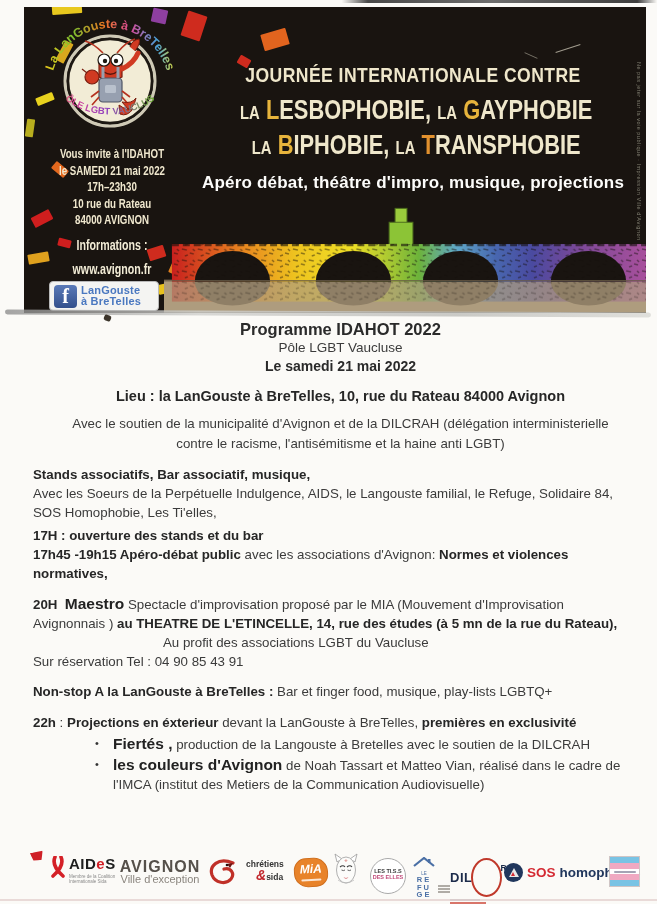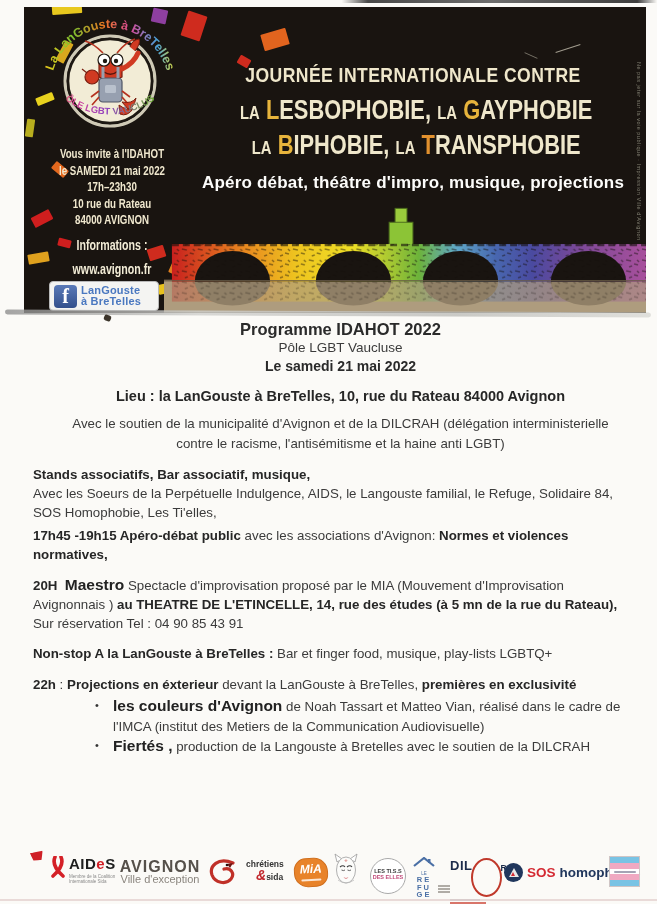--- a/index.html
+++ b/index.html
@@ -92,21 +92,21 @@
         text-align:center;padding-top:9px;background:#fff;}
   .tiss-1{font-size:5.5px;font-weight:bold;color:#3a3a3a;line-height:6px;}
   .tiss-2{font-size:5.5px;font-weight:bold;color:#c04878;line-height:7px;}
   .refuge{left:412px;top:3px;width:40px;display:flex;gap:2px;}
   .refuge-col{width:24px;text-align:center;}
   .refuge-le{font-size:4.5px;color:#4a6fa5;line-height:5px;}
   .refuge-row{font-size:7.5px;font-weight:bold;color:#4a6fa5;line-height:7.5px;letter-spacing:2px;}
   .refuge-side{display:flex;flex-direction:column;gap:1.5px;justify-content:flex-end;padding-bottom:6px;}
   .refuge-side i{display:block;width:12px;height:1.5px;background:#b0aca6;}
   .dilcrah{left:450px;top:8px;width:52px;}
-  .dil-row{display:flex;align-items:flex-start;}
+  .dil-row{display:flex;align-items:center;}
   .dil-p1{font-size:13px;font-weight:bold;color:#1c2b4a;letter-spacing:.5px;}
   .dil-circ{width:21px;height:39px;border:2px solid #c0392b;border-radius:50%;text-align:center;
             font-size:8.5px;font-weight:bold;color:#1c2b4a;line-height:17px;margin-left:-1px;padding-left:27px;}
   .dil-sub{margin-top:2px;}
   .dil-sub i{display:block;height:1.5px;margin-bottom:1.5px;}
   .dil-sub .n{background:#6a7688;width:30px;}
   .dil-sub .r{background:#d8756a;width:36px;}
   .sos{left:504px;top:13px;display:flex;align-items:center;gap:4px;}
   .sos-circ{width:19px;height:19px;border-radius:50%;background:#20365c;position:relative;}
   .sos-tri{position:absolute;left:4.5px;top:5px;width:0;height:0;border-left:5px solid transparent;
@@ -285,47 +285,49 @@
     <div class="p-date c">Le samedi 21 mai 2022</div>
     <div class="p-lieu c">Lieu : la LanGouste à BreTelles, 10, rue du Rateau 84000 Avignon</div>
     <div class="p-sout c">Avec le soutien de la municipalité d'Avignon et de la DILCRAH (délégation interministerielle contre le racisme, l'antisémitisme et la haine anti LGBT)</div>
 
     <div class="p-stands">
       <b>Stands associatifs, Bar associatif, musique,</b><br>
       <span>Avec les Soeurs de la Perpétuelle Indulgence,  AIDS, le Langouste familial, le Refuge, Solidaire 84,  SOS Homophobie, Les Ti'elles,</span>
     </div>
 
     <div class="p-s16">
+      <div><b>17H : ouverture des stands et du bar</b></div>
       <div>
         <b>17h45 -19h15 Apéro-débat public</b><span> avec les associations d'Avignon: </span><b>Normes et violences normatives,</b>
       </div>
     </div>
 
     <div class="p-s20">
       <div>
         <b>20H</b>&nbsp;
         <span class="bigname">Maestro</span><span> Spectacle d'improvisation proposé par le MIA (Mouvement d'Improvisation Avignonnais ) </span><b>au THEATRE DE L'ETINCELLE, 14, rue des études (à 5 mn de la rue du Rateau),</b>
       </div>
+      <div class="profit">Au profit des associations LGBT du Vaucluse</div>
       <div>Sur réservation Tel : 04 90 85 43 91</div>
     </div>
 
     <div class="p-nonstop">
       <b>Non-stop A la LanGouste à BreTelles :</b><span> Bar et finger food, musique, play-lists LGBTQ+</span>
     </div>
 
     <div class="p-s22">
       <b>22h</b><span> : </span><b>Projections en éxterieur</b><span> devant la LanGouste à BreTelles, </span><b>premières en exclusivité</b>
     </div>
 
     <ul class="bullets">
       <li>
-        <span class="bigname">les couleurs d'Avignon</span><span> de Noah Tassart et Matteo Vian, réalisé dans le cadre de l'IMCA (institut des Metiers de la Communication Audiovisuelle)</span>
+        <span class="bigname">Fiertés ,</span><span> production de la Langouste à Bretelles avec le soutien de la DILCRAH</span>
       </li>
       <li>
-        <span class="bigname">Fiertés ,</span><span> production de la Langouste à Bretelles avec le soutien de la DILCRAH</span>
+        <span class="bigname">les couleurs d'Avignon</span><span> de Noah Tassart et Matteo Vian, réalisé dans le cadre de l'IMCA (institut des Metiers de la Communication Audiovisuelle)</span>
       </li>
     </ul>
   </div>
 
   <div class="sponsors">
     <div class="sp stray-red"></div>
 
     <div class="sp aides">
       <svg width="16" height="22" viewBox="0 0 16 22" xmlns="http://www.w3.org/2000/svg">
         <path d="M5,1 C2,8 6,14 13,20" stroke="#d42027" stroke-width="3.6" fill="none" stroke-linecap="round"></path>

